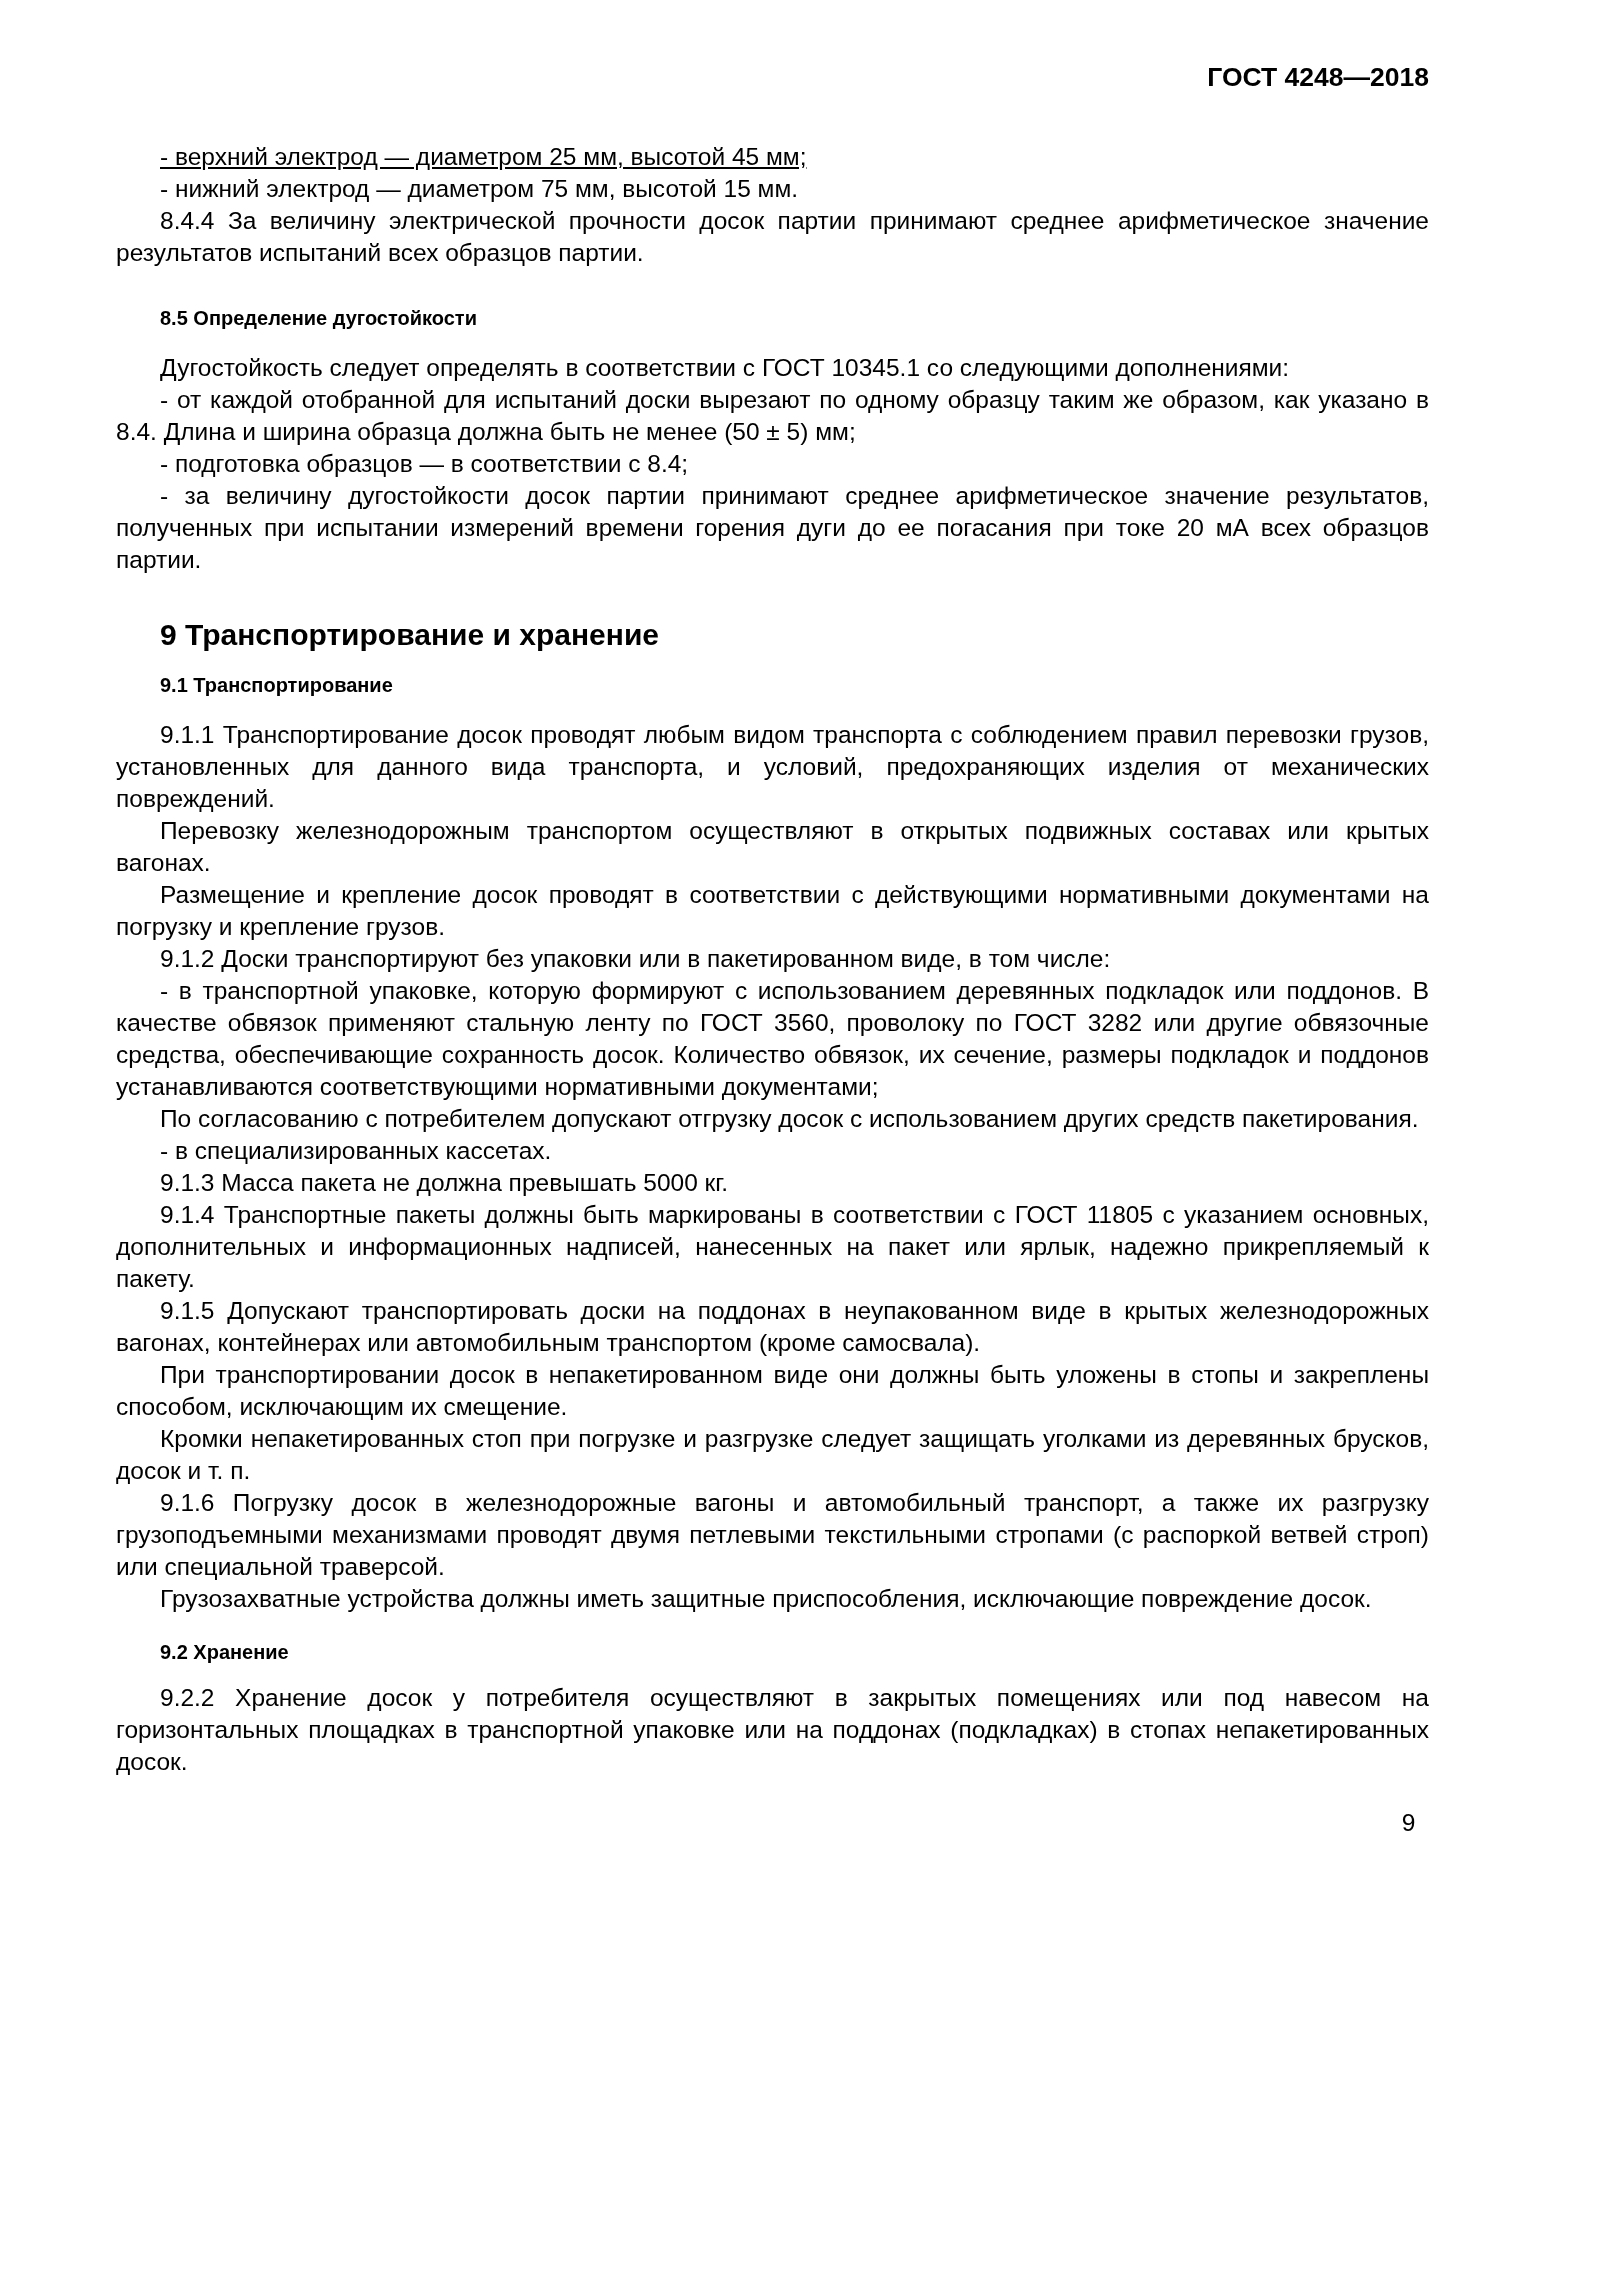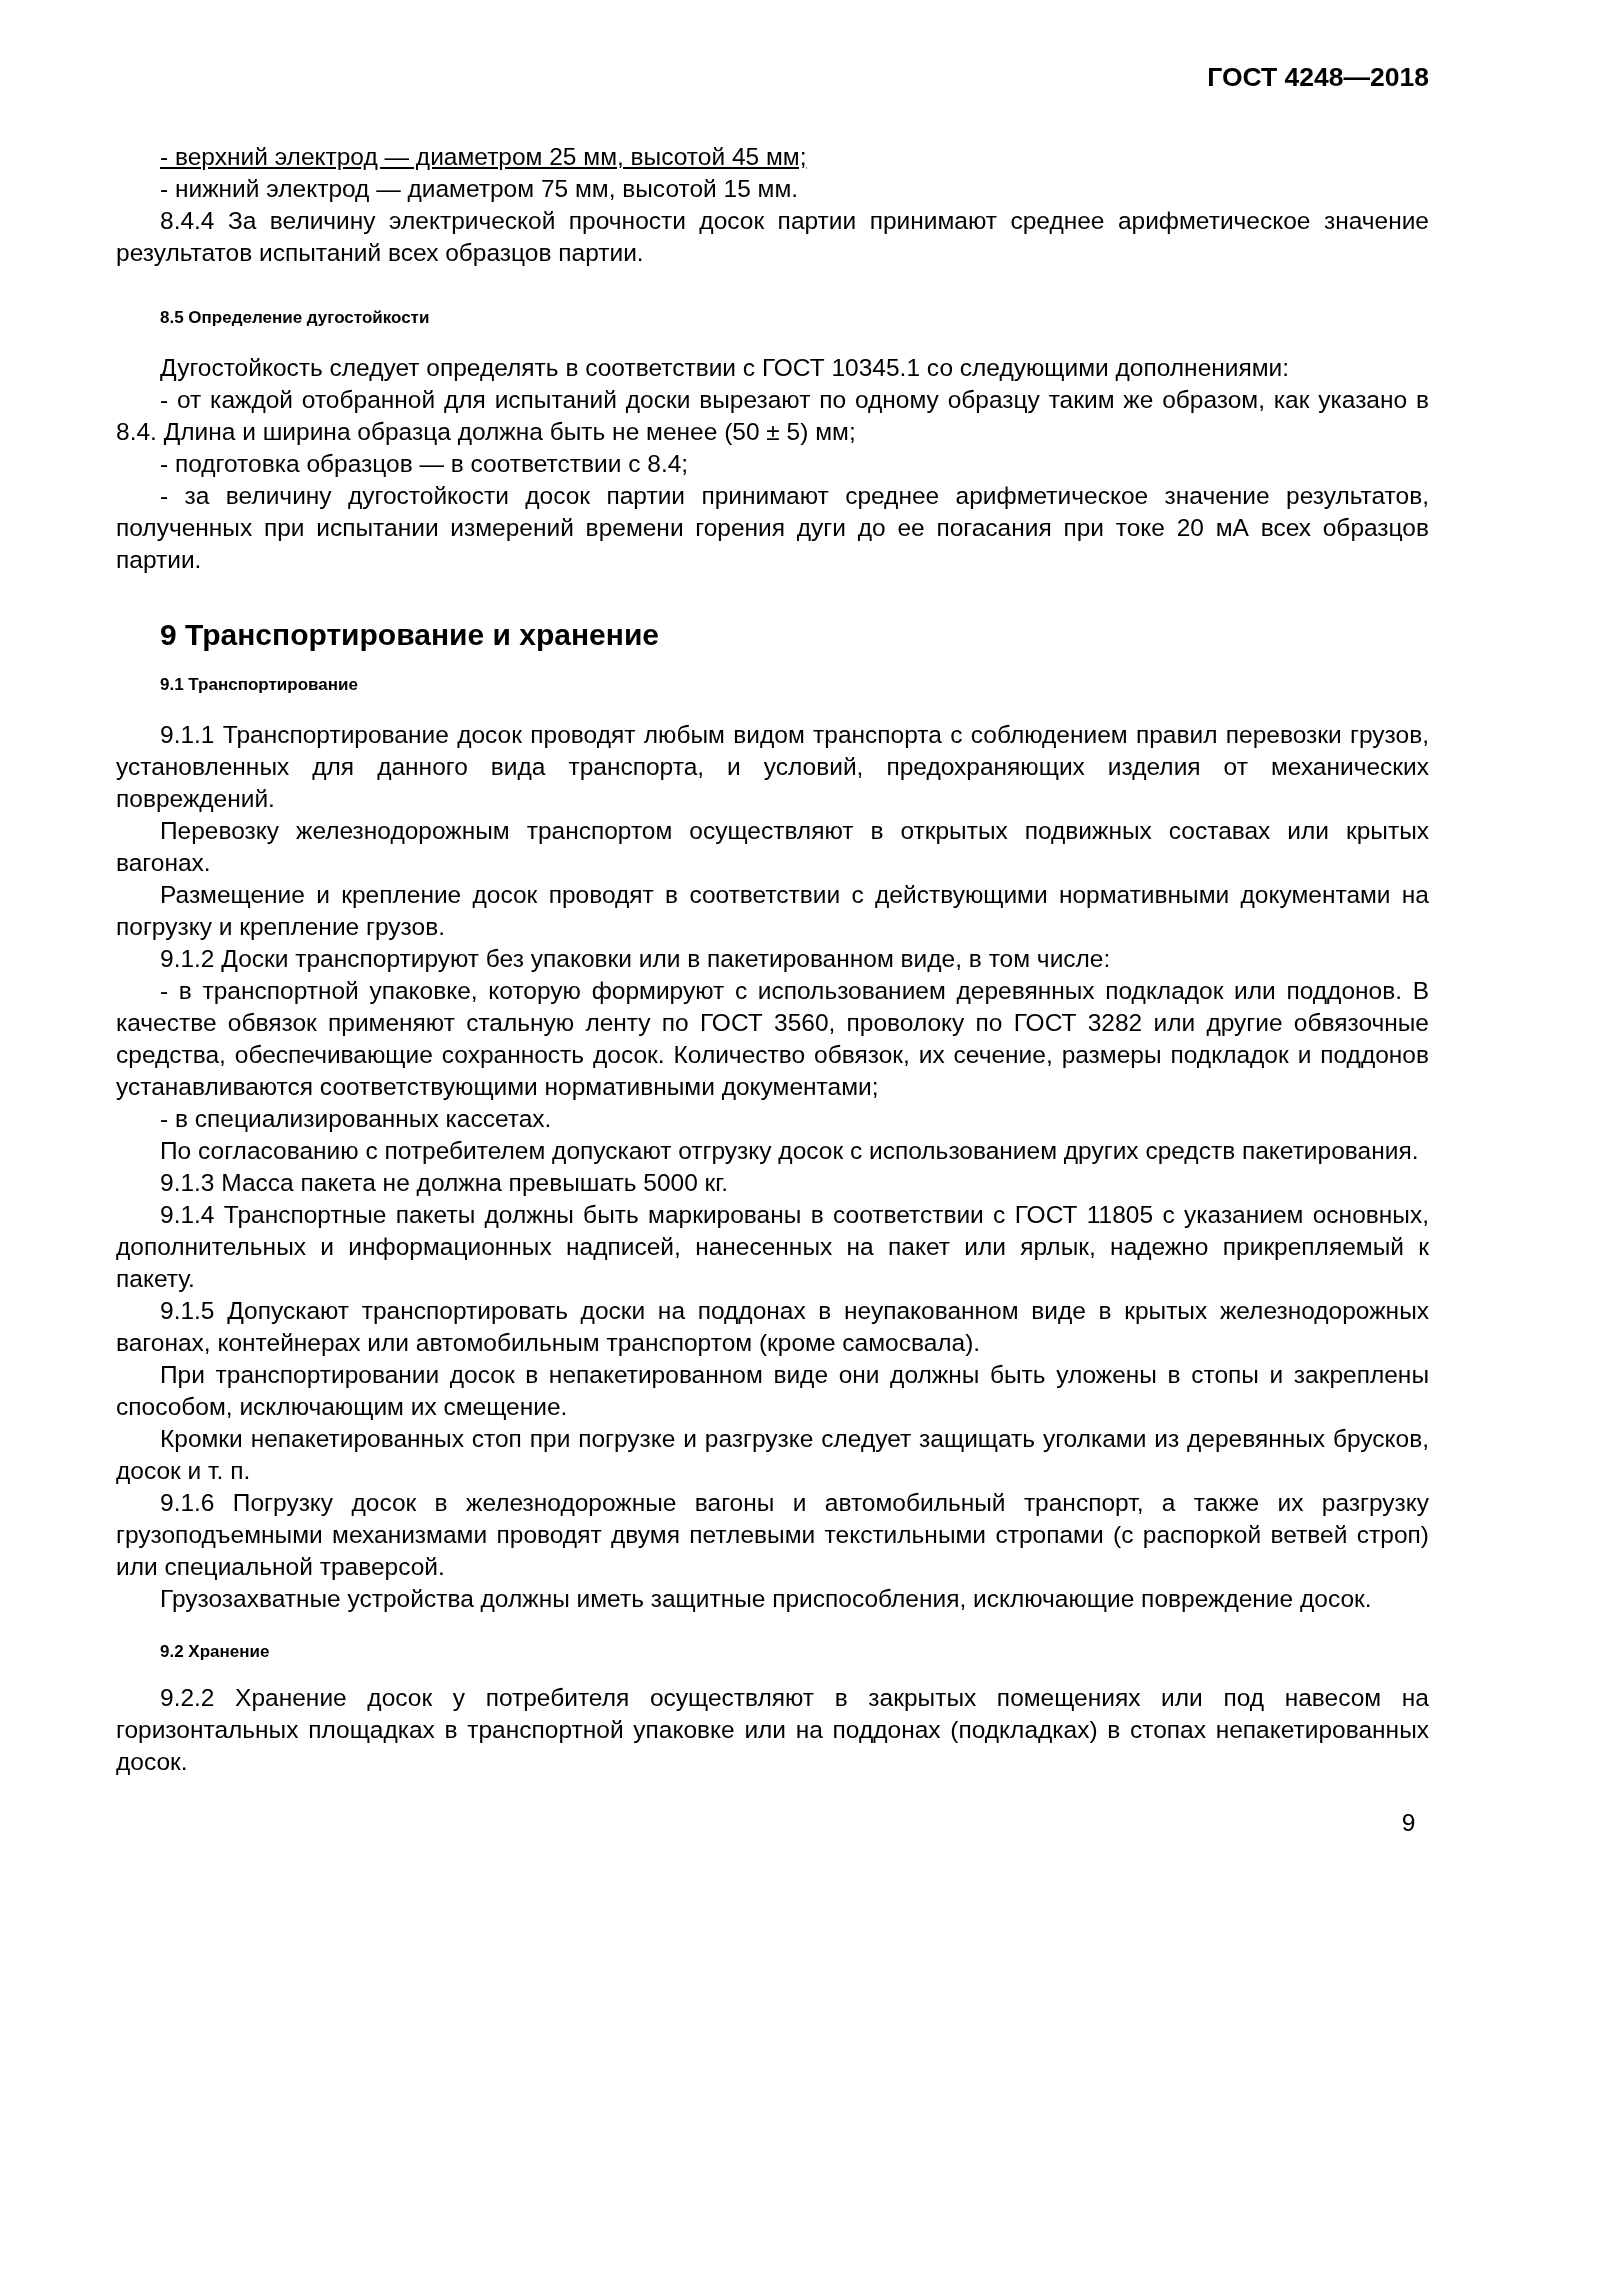--- a/index.html
+++ b/index.html
@@ -26,21 +26,21 @@
   .para {
     margin: 0;
     font-size: 24.5px;
     line-height: 32px;
     text-align: justify;
     text-indent: 44px;
   }
   .first-block { margin-top: 49px; text-decoration: underline; }
   .h-sub {
     margin: 33px 0 17.6px 0;
-    font-size: 17px;
+    font-size: 20px;
     line-height: 32px;
     font-weight: bold;
     text-indent: 44px;
     text-align: left;
   }
   .h-main {
     margin: 39px 0 0 0;
     font-size: 30px;
     line-height: 39px;
     font-weight: bold;
@@ -76,22 +76,22 @@
     <p class="para">- за величину дугостойкости досок партии принимают среднее арифметическое значение результатов, полученных при испытании измерений времени горения дуги до ее погасания при токе 20 мА всех образцов партии.</p>
 
     <div class="h-main">9 Транспортирование и хранение</div>
 
     <div class="h-sub tight-top">9.1 Транспортирование</div>
     <p class="para">9.1.1 Транспортирование досок проводят любым видом транспорта с соблюдением правил перевозки грузов, установленных для данного вида транспорта, и условий, предохраняющих изделия от механических повреждений.</p>
     <p class="para">Перевозку железнодорожным транспортом осуществляют в открытых подвижных составах или крытых вагонах.</p>
     <p class="para">Размещение и крепление досок проводят в соответствии с действующими нормативными документами на погрузку и крепление грузов.</p>
     <p class="para">9.1.2 Доски транспортируют без упаковки или в пакетированном виде, в том числе:</p>
     <p class="para">- в транспортной упаковке, которую формируют с использованием деревянных подкладок или поддонов. В качестве обвязок применяют стальную ленту по ГОСТ 3560, проволоку по ГОСТ 3282 или другие обвязочные средства, обеспечивающие сохранность досок. Количество обвязок, их сечение, размеры подкладок и поддонов устанавливаются соответствующими нормативными документами;</p>
+    <p class="para">По согласованию с потребителем допускают отгрузку досок с использованием других средств пакетирования.</p>
     <p class="para">- в специализированных кассетах.</p>
-    <p class="para">По согласованию с потребителем допускают отгрузку досок с использованием других средств пакетирования.</p>
     <p class="para">9.1.3 Масса пакета не должна превышать 5000 кг.</p>
     <p class="para">9.1.4 Транспортные пакеты должны быть маркированы в соответствии с ГОСТ 11805 с указанием основных, дополнительных и информационных надписей, нанесенных на пакет или ярлык, надежно прикрепляемый к пакету.</p>
     <p class="para">9.1.5 Допускают транспортировать доски на поддонах в неупакованном виде в крытых железнодорожных вагонах, контейнерах или автомобильным транспортом (кроме самосвала).</p>
     <p class="para">При транспортировании досок в непакетированном виде они должны быть уложены в стопы и закреплены способом, исключающим их смещение.</p>
     <p class="para">Кромки непакетированных стоп при погрузке и разгрузке следует защищать уголками из деревянных брусков, досок и т. п.</p>
     <p class="para">9.1.6 Погрузку досок в железнодорожные вагоны и автомобильный транспорт, а также их разгрузку грузоподъемными механизмами проводят двумя петлевыми текстильными стропами (с распоркой ветвей строп) или специальной траверсой.</p>
     <p class="para">Грузозахватные устройства должны иметь защитные приспособления, исключающие повреждение досок.</p>
 
     <div class="h-sub sec92">9.2 Хранение</div>
     <p class="para">9.2.2 Хранение досок у потребителя осуществляют в закрытых помещениях или под навесом на горизонтальных площадках в транспортной упаковке или на поддонах (подкладках) в стопах непакетированных досок.</p>

